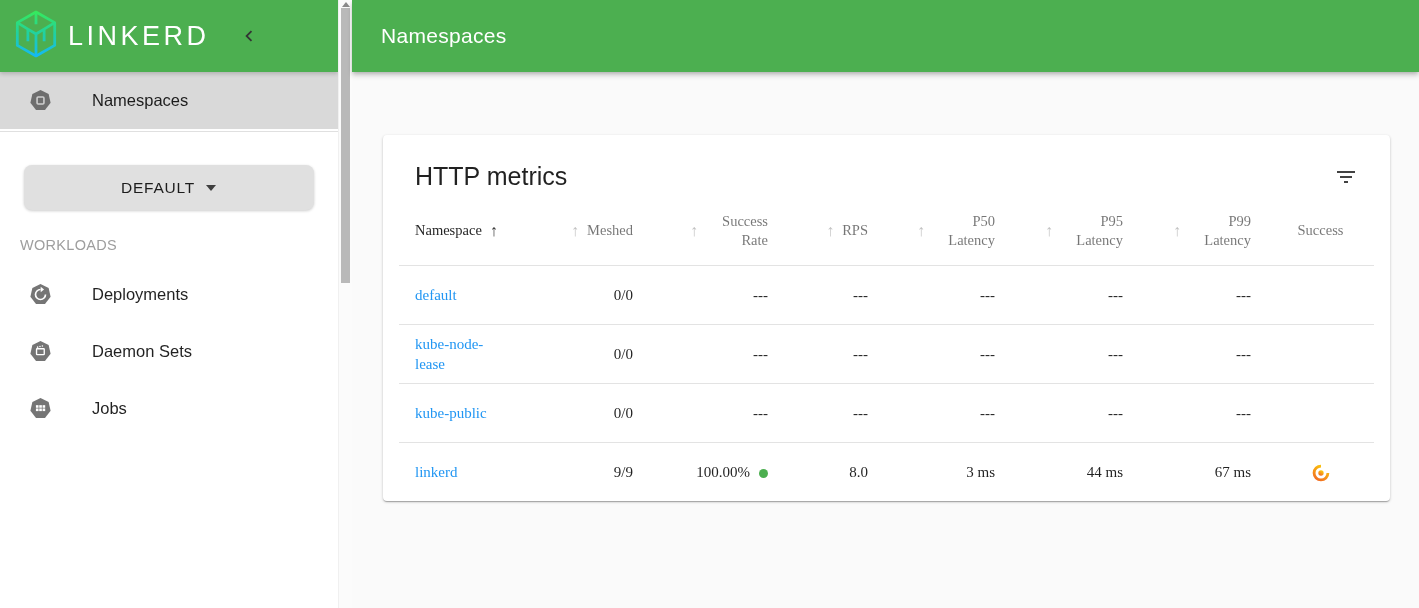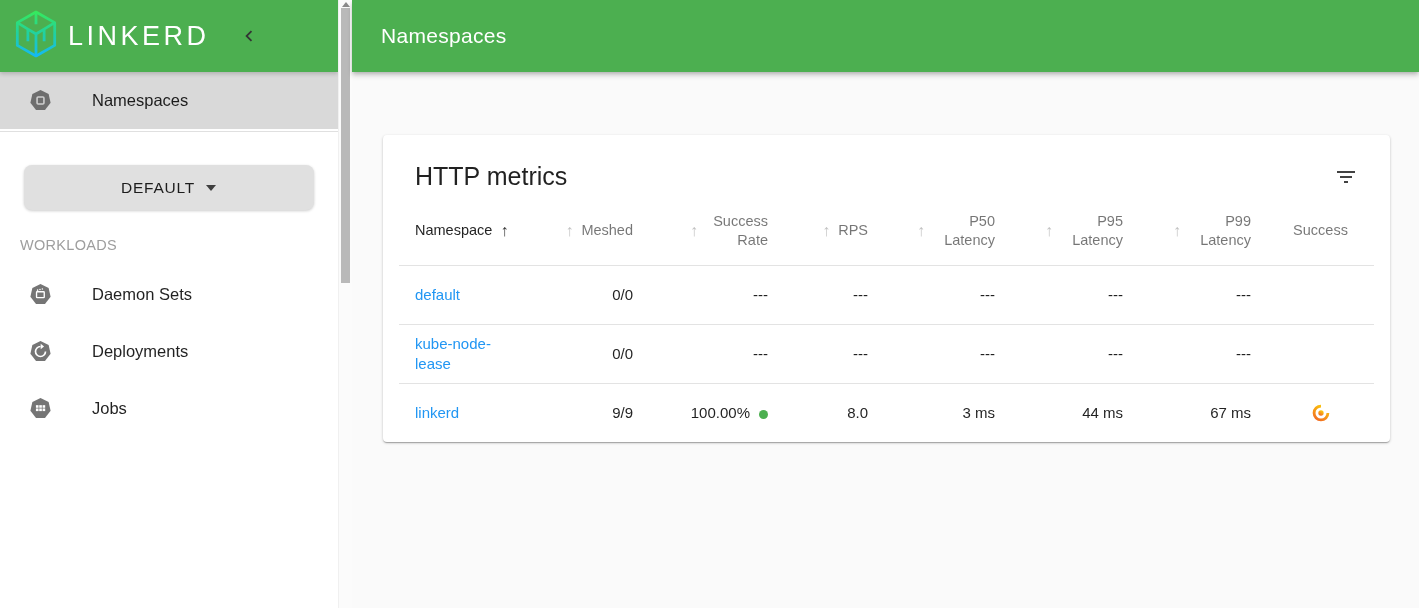--- a/index.html
+++ b/index.html
@@ -32,21 +32,21 @@
   .content { flex:1; padding:63px 28px 0 31px; }
 
   
   .card { background:#fff; border-radius:4px; width:1007px; box-shadow:0 1px 3px rgba(0,0,0,.2), 0 1px 1px rgba(0,0,0,.14), 0 2px 1px -1px rgba(0,0,0,.12); }
   .card-head { display:flex; align-items:center; justify-content:space-between; padding:27px 32px 2px 32px; }
   .card-head h2 { font-size:25px; font-weight:400; }
   .filter-btn { cursor:pointer; display:flex; }
 
   
   table { border-collapse:collapse; table-layout:fixed; margin:4px 16px 0; width:975px; }
-  th,td { padding:0 16px; border-bottom:1px solid #e3e3e3; vertical-align:middle; }
+  th,td { padding:0 16px; border-bottom:1px solid #e3e3e3; vertical-align:middle;font-family:Liberation Serif, serif; }
   th { height:68px; font-weight:400; font-size:14.5px; color:rgba(0,0,0,.54); }
   td { height:59px; font-size:15px; line-height:20px; }
   tbody tr:last-child td { border-bottom:none; }
   .c-left { text-align:left; } .c-right { text-align:right; } .c-center { text-align:center; }
   .th-inner { display:flex; align-items:center; }
   .c-right .th-inner { justify-content:flex-end; }
   .c-center .th-inner { justify-content:center; }
   .th-label { line-height:19px; }
   .c-right .th-label { max-width:62px; text-align:right; }
   th.active { color:rgba(0,0,0,.87); }
@@ -104,40 +104,40 @@
         <path d="M1 1 11 1 6 7z" fill="rgba(0,0,0,.72)"></path>
       </svg>
   </button>
 
   <div class="section-label">WORKLOADS</div>
 
   <div class="nav-item">
     <span class="nav-icon">
       <svg viewBox="0 0 24 24">
           <polygon points="12,2 19.8,5.8 21.7,14.2 16.3,21 7.7,21 2.3,14.2 4.2,5.8" fill="#757575"></polygon>
+          <path d="M12 7.2a4.8 4.8 0 1 0 4.8 4.8" fill="none" stroke="#fff" stroke-width="1.6"></path>
+          <polygon points="12.2,4.6 12.2,9.8 15.4,7.2" fill="#fff"></polygon>
+        </svg>
+    </span>
+    <span class="nav-label">Deployments</span>
+  </div>
+
+  <div class="nav-item">
+    <span class="nav-icon">
+      <svg viewBox="0 0 24 24">
+          <polygon points="12,2 19.8,5.8 21.7,14.2 16.3,21 7.7,21 2.3,14.2 4.2,5.8" fill="#757575"></polygon>
           <rect x="8.2" y="9.4" width="7.4" height="5.6" rx="0.6" fill="none" stroke="#fff" stroke-width="1.3"></rect>
           <g fill="#fff">
             <circle cx="9.2" cy="7.8" r="0.75"></circle>
             <circle cx="11.5" cy="7.2" r="0.75"></circle>
             <circle cx="13.8" cy="6.8" r="0.75"></circle>
           </g>
         </svg>
     </span>
     <span class="nav-label">Daemon Sets</span>
-  </div>
-
-  <div class="nav-item">
-    <span class="nav-icon">
-      <svg viewBox="0 0 24 24">
-          <polygon points="12,2 19.8,5.8 21.7,14.2 16.3,21 7.7,21 2.3,14.2 4.2,5.8" fill="#757575"></polygon>
-          <path d="M12 7.2a4.8 4.8 0 1 0 4.8 4.8" fill="none" stroke="#fff" stroke-width="1.6"></path>
-          <polygon points="12.2,4.6 12.2,9.8 15.4,7.2" fill="#fff"></polygon>
-        </svg>
-    </span>
-    <span class="nav-label">Deployments</span>
   </div>
 
   <div class="nav-item">
     <span class="nav-icon">
       <svg viewBox="0 0 24 24">
           <polygon points="12,2 19.8,5.8 21.7,14.2 16.3,21 7.7,21 2.3,14.2 4.2,5.8" fill="#757575"></polygon>
           <g fill="#fff">
             <rect x="7.6" y="8.8" width="2.5" height="2.5"></rect>
             <rect x="10.8" y="8.8" width="2.5" height="2.5"></rect>
             <rect x="14" y="8.8" width="2.5" height="2.5"></rect>
@@ -248,20 +248,30 @@
               <td class="c-left"><a class="ns-link">kube-node-lease</a></td>
               <td class="c-right">0/0</td>
               <td class="c-right">---</td>
               <td class="c-right">---</td>
               <td class="c-right">---</td>
               <td class="c-right">---</td>
               <td class="c-right">---</td>
               <td class="c-center"></td>
             </tr>
             <tr>
+              <td class="c-left"><a class="ns-link">kube-public</a></td>
+              <td class="c-right">0/0</td>
+              <td class="c-right">---</td>
+              <td class="c-right">---</td>
+              <td class="c-right">---</td>
+              <td class="c-right">---</td>
+              <td class="c-right">---</td>
+              <td class="c-center"></td>
+            </tr>
+            <tr>
               <td class="c-left"><a class="ns-link">linkerd</a></td>
               <td class="c-right">9/9</td>
               <td class="c-right">100.00%<span class="dot"></span></td>
               <td class="c-right">8.0</td>
               <td class="c-right">3 ms</td>
               <td class="c-right">44 ms</td>
               <td class="c-right">67 ms</td>
               <td class="c-center"><span class="grafana-link">
                   <svg width="20" height="20" viewBox="0 0 24 24">
                     <defs>

